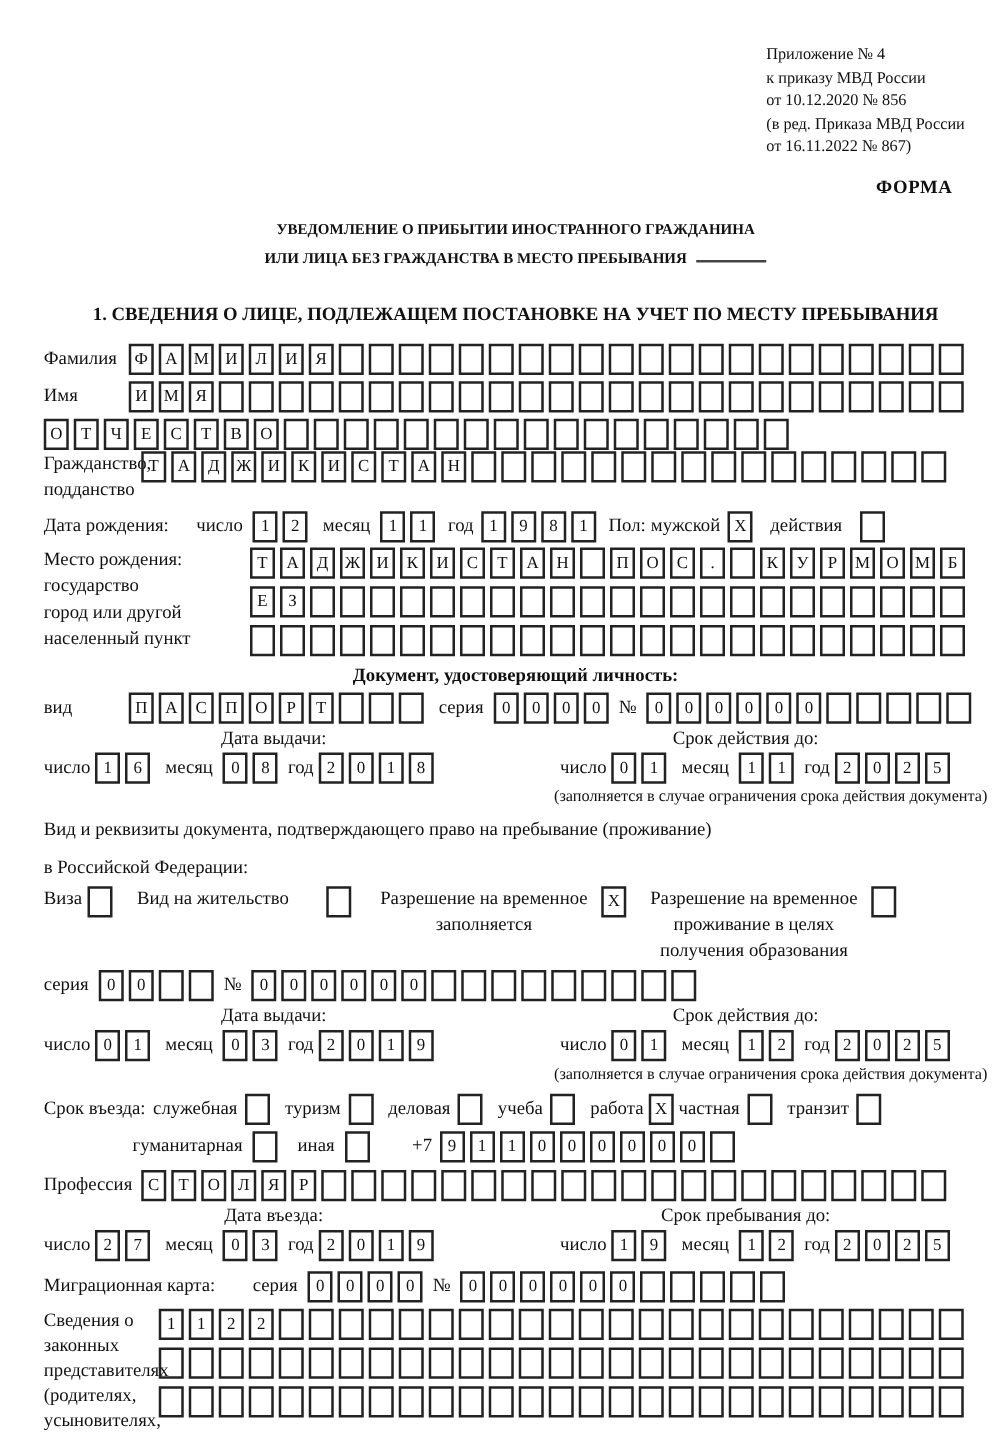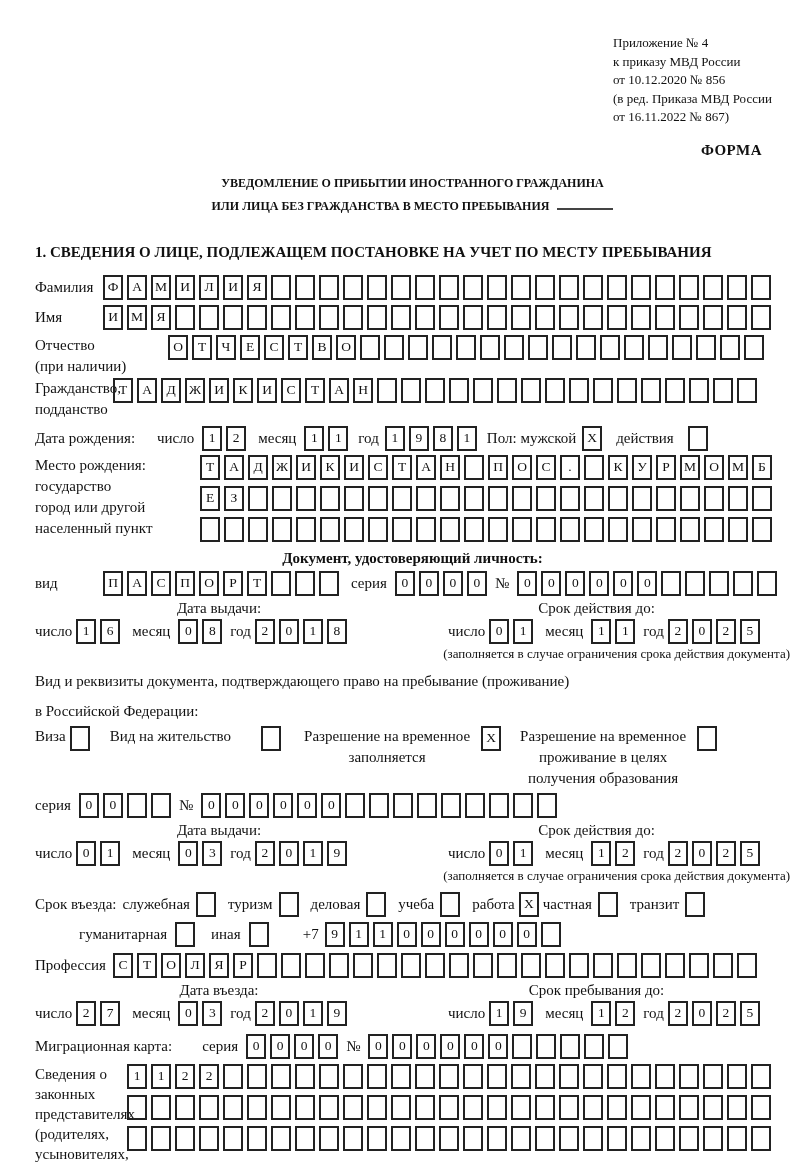--- a/index.html
+++ b/index.html
@@ -5,21 +5,21 @@
   html,body{margin:0;padding:0;background:#fff;}
   body{
     width:800px;height:1163px;overflow:hidden;box-sizing:border-box;
     padding:34px 10px 0 35px;color:#111;
     font-family:"Liberation Serif","DejaVu Serif",serif;font-size:15px;
   }
   .hdr{margin-left:578px;font-size:13px;line-height:18.5px;white-space:nowrap;}
   .forma{font-weight:bold;font-size:15px;text-align:right;margin:15px 28px 0 0;letter-spacing:.5px;}
   .title{font-weight:bold;font-size:12px;text-align:center;margin-top:13px;line-height:23px;}
   .blank{display:inline-block;width:56px;height:13px;border-bottom:2px solid #444;margin-left:8px;}
-  .sec-head{font-weight:bold;font-size:15px;margin-top:26px;}
+  .sec-head{font-weight:bold;font-size:15px;margin-top:26px;text-align:center;}
   .row{display:flex;align-items:flex-start;}
   .ai-c{align-items:center;}
   .lbl{flex:none;line-height:21px;}
   .w68{width:68px;}.w78{width:78px;}.w92{width:92px;}.w110{width:110px;}.w133{width:133px;}.w165{width:165px;}
   .cells{display:flex;flex:none;}
   .cell{
     flex:none;width:20px;height:25px;box-sizing:border-box;border:2px solid #222;
     margin-right:4px;display:flex;align-items:center;justify-content:center;
     font-size:13.5px;line-height:1;
   }
@@ -120,24 +120,20 @@
       <span class="cell"></span>
       <span class="cell"></span>
       <span class="cell"></span>
       <span class="cell"></span>
       <span class="cell"></span>
       <span class="cell"></span>
     </div>
 </div>
 
 <div class="row mt5">
-  <div class="lbl w133">
-    <div>Отчество</div>
-    <div>(при наличии)</div>
-  </div>
   <div class="cells">
       <span class="cell">О</span>
       <span class="cell">Т</span>
       <span class="cell">Ч</span>
       <span class="cell">Е</span>
       <span class="cell">С</span>
       <span class="cell">Т</span>
       <span class="cell">В</span>
       <span class="cell">О</span>
       <span class="cell"></span>
@@ -532,21 +528,21 @@
   <span class="mr6">частная</span>
   <span class="cells">
       <span class="cell"></span>
     </span>
   <span class="ml8 mr6">транзит</span>
   <span class="cells">
       <span class="cell"></span>
     </span>
 </div>
 
-<div class="row mt5 ai-c" style="margin-left:44px;">
+<div class="row mt5 ai-c" style="margin-left:71px;">
   <span class="mr8">гуманитарная</span>
   <span class="cells">
       <span class="cell"></span>
     </span>
   <span class="ml12 mr8">иная</span>
   <span class="cells">
       <span class="cell"></span>
     </span>
   <span class="ml30 mr6">+7</span>
   <span class="cells">

